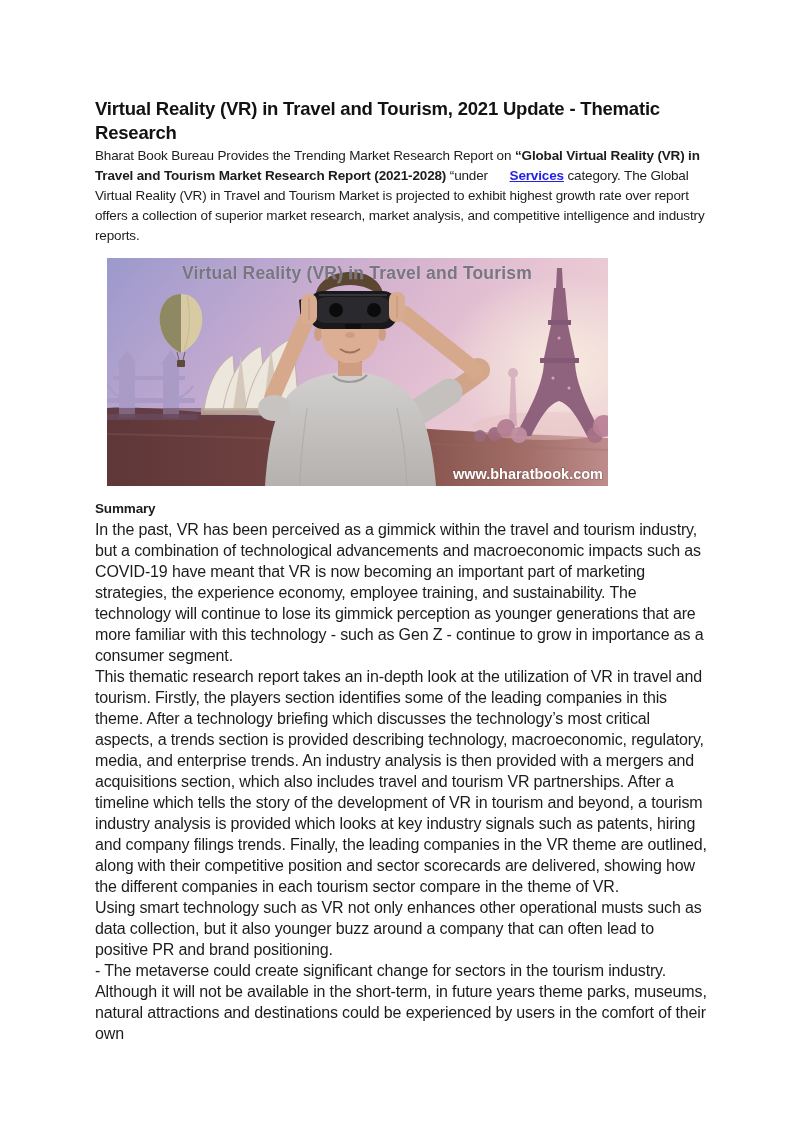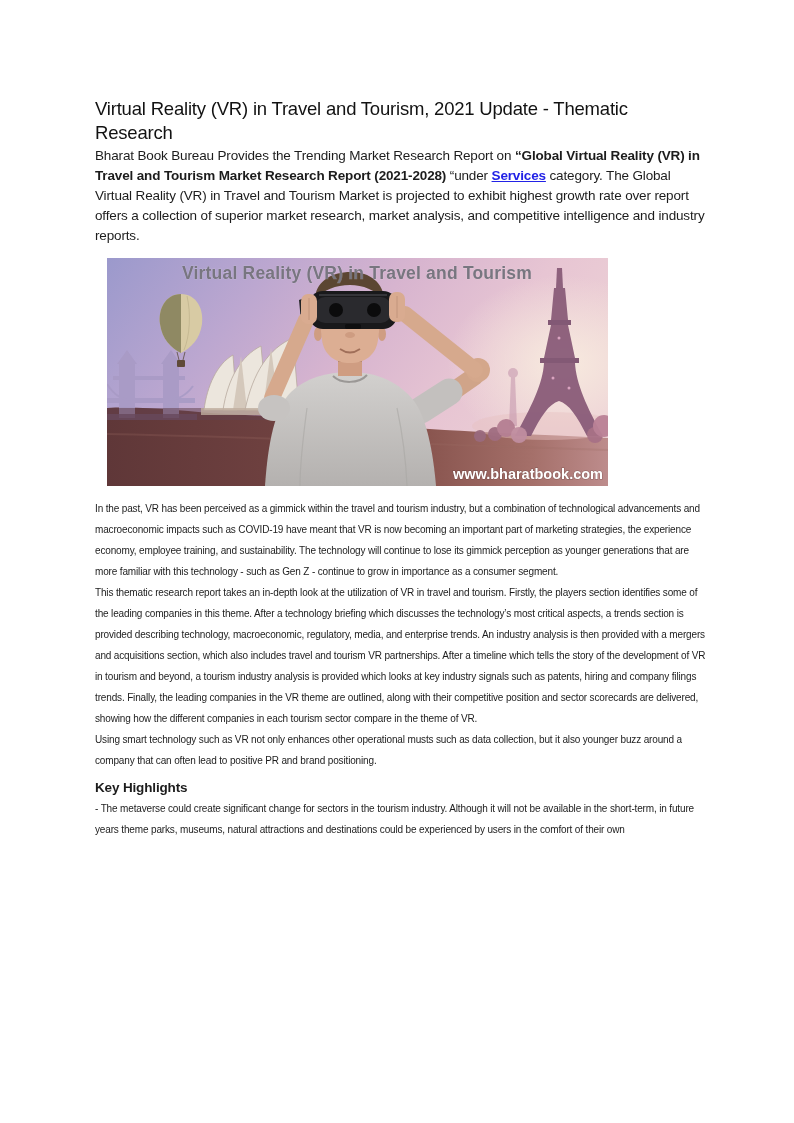--- a/index.html
+++ b/index.html
@@ -14,49 +14,50 @@
   }
   .content {
     position: absolute;
     left: 95px;
     top: 97px;
     width: 612px;
   }
   h1.doc-title {
     margin: 0;
     font-size: 18.5px;
-    font-weight: 400;
+    font-weight: 700;
     line-height: 24px;
     letter-spacing: -0.2px;
     color: #121212;
   }
   p.intro {
     margin: 1px 0 0 0;
     font-size: 13.5px;
     line-height: 20px;
     letter-spacing: -0.15px;
   }
   p.intro b { font-weight: 700; }
   a.services-link {
     color: #2222e6;
     font-weight: 700;
     text-decoration: underline;
     cursor: pointer;
+    margin-left: 18px;
   }
   figure.hero-figure { margin: 12px; line-height: 0; }
   h2.section-heading {
     margin: 6px 0 0 0;
     font-size: 13.5px;
     font-weight: 700;
     line-height: 21px;
     letter-spacing: -0.15px;
   }
   p.body {
     margin: 0;
-    font-size: 10px;
+    font-size: 16px;
     line-height: 21px;
     letter-spacing: -0.15px;
   }
   .gap { margin-top: 19px; }
   svg text { font-family: "Liberation Sans", sans-serif; }
 </style>
 </head>
 <body>
 
 <div class="page">
@@ -195,23 +196,23 @@
             <line x1="290" y1="38" x2="290" y2="60" stroke="#c2957c" stroke-width="1"></line>
           </g>
         </g>
 
         <text x="250" y="21" text-anchor="middle" font-size="17.5" font-weight="bold" fill="#787680" letter-spacing="0.2" stroke="#ffffff" stroke-opacity="0.25" stroke-width="0.6" paint-order="stroke">Virtual Reality (VR) in Travel and Tourism</text>
 
         <text x="496" y="221" text-anchor="end" font-size="14.5" font-weight="bold" fill="#ffffff" stroke="#503030" stroke-opacity="0.4" stroke-width="1" paint-order="stroke">www.bharatbook.com</text>
       </svg>
     </figure>
 
+    <h2 class="section-heading">Summary</h2>
     <p class="body">In the past, VR has been perceived as a gimmick within the travel and tourism industry, but a combination of technological advancements and macroeconomic impacts such as COVID-19 have meant that VR is now becoming an important part of marketing strategies, the experience economy, employee training, and sustainability. The technology will continue to lose its gimmick perception as younger generations that are more familiar with this technology - such as Gen Z - continue to grow in importance as a consumer segment.</p>
 
     <p class="body gap">This thematic research report takes an in-depth look at the utilization of VR in travel and tourism. Firstly, the players section identifies some of the leading companies in this theme. After a technology briefing which discusses the technology’s most critical aspects, a trends section is provided describing technology, macroeconomic, regulatory, media, and enterprise trends. An industry analysis is then provided with a mergers and acquisitions section, which also includes travel and tourism VR partnerships. After a timeline which tells the story of the development of VR in tourism and beyond, a tourism industry analysis is provided which looks at key industry signals such as patents, hiring and company filings trends. Finally, the leading companies in the VR theme are outlined, along with their competitive position and sector scorecards are delivered, showing how the different companies in each tourism sector compare in the theme of VR.</p>
 
     <p class="body gap">Using smart technology such as VR not only enhances other operational musts such as data collection, but it also younger buzz around a company that can often lead to positive PR and brand positioning.</p>
 
-    <h2 class="section-heading gap">Key Highlights</h2>
     <p class="body">- The metaverse could create significant change for sectors in the tourism industry. Although it will not be available in the short-term, in future years theme parks, museums, natural attractions and destinations could be experienced by users in the comfort of their own</p>
 
   </div>
 </div>
 
 </body></html>

